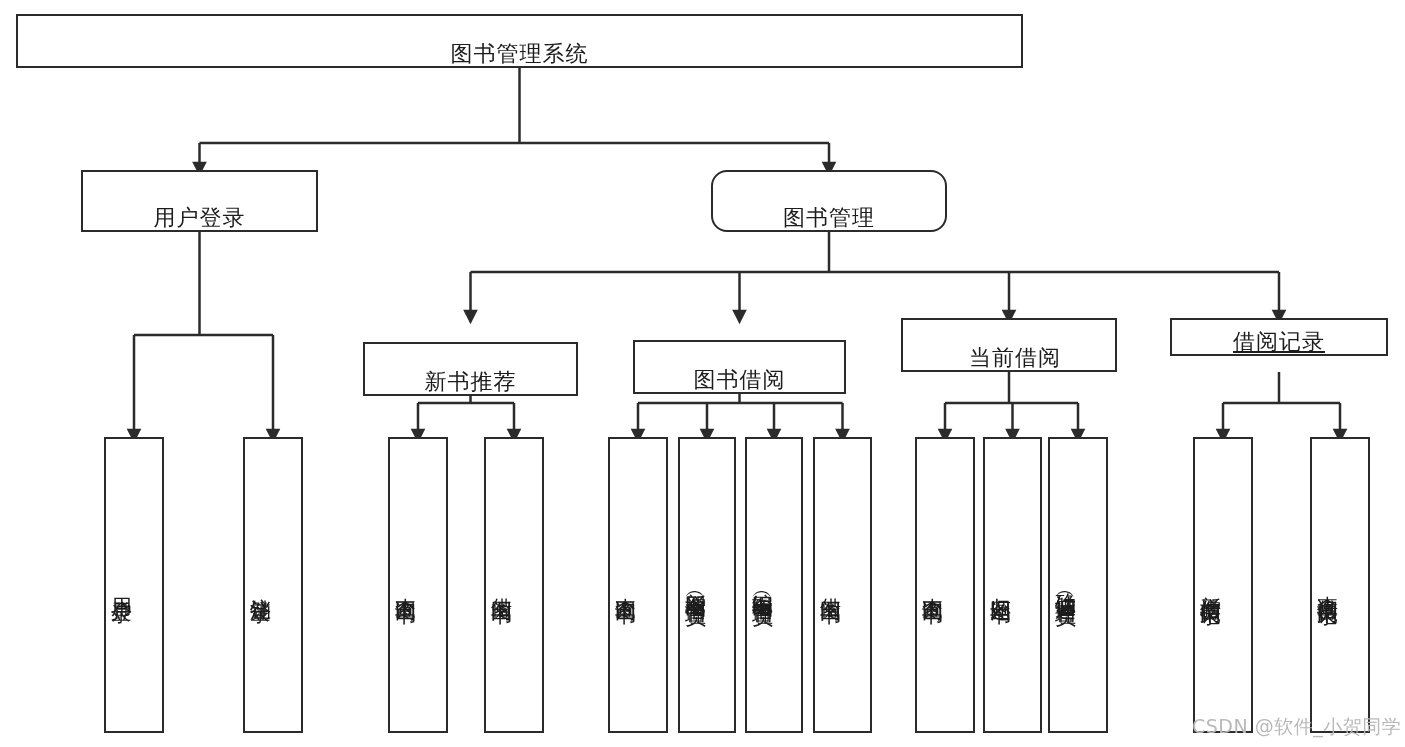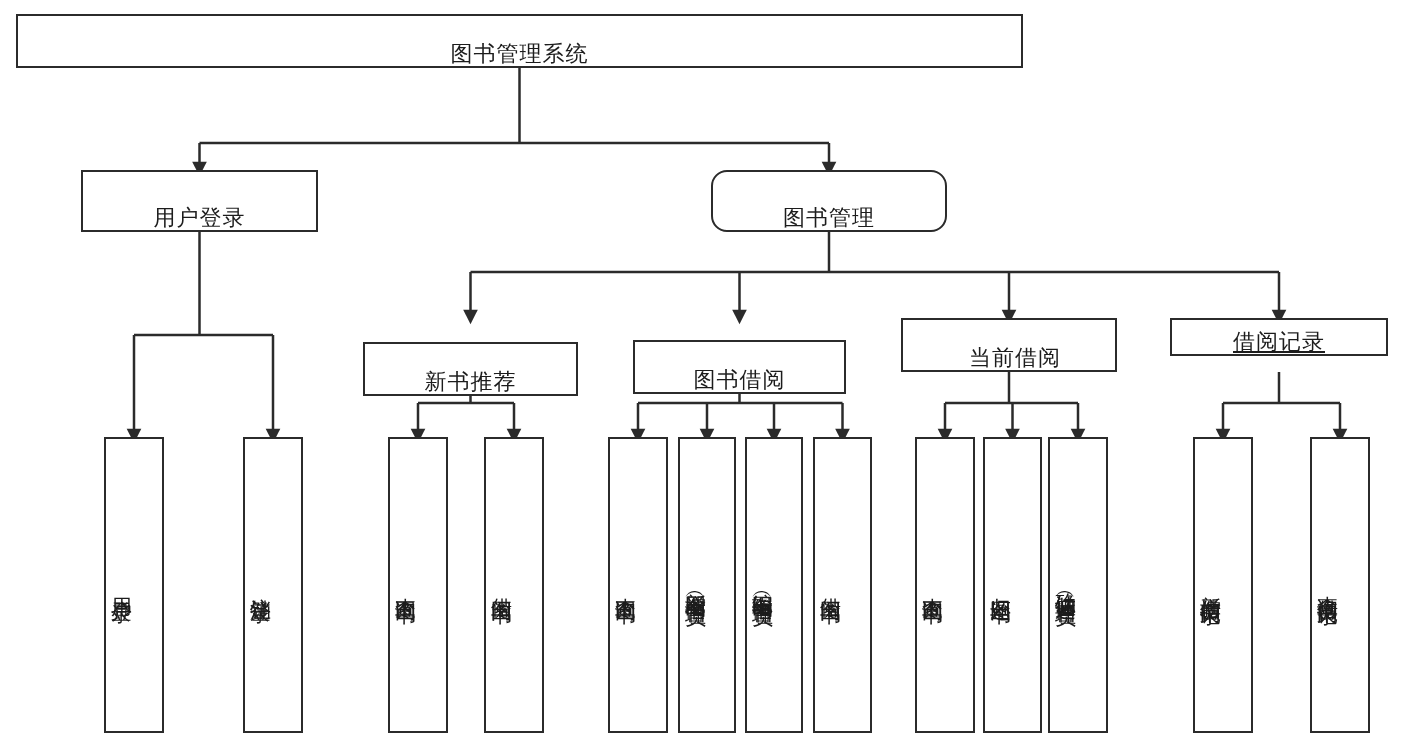--- a/index.html
+++ b/index.html
@@ -167,14 +167,15 @@
         <span class="vlabel">确认归还（管理员）</span>
       </div>
       <div class="node vertical" style="left: 1193px; top: 437px; width: 60px; height: 296px;">
         <span class="vlabel">新增借阅记录</span>
       </div>
       <div class="node vertical" style="left: 1310px; top: 437px; width: 60px; height: 296px;">
         <span class="vlabel">查询借阅记录</span>
       </div>
     </div>
 
+  <div class="watermark" style="left: 1192px; top: 714px;">CSDN @软件_小贺同学</div>
 
 </div>
 
 </body></html>

